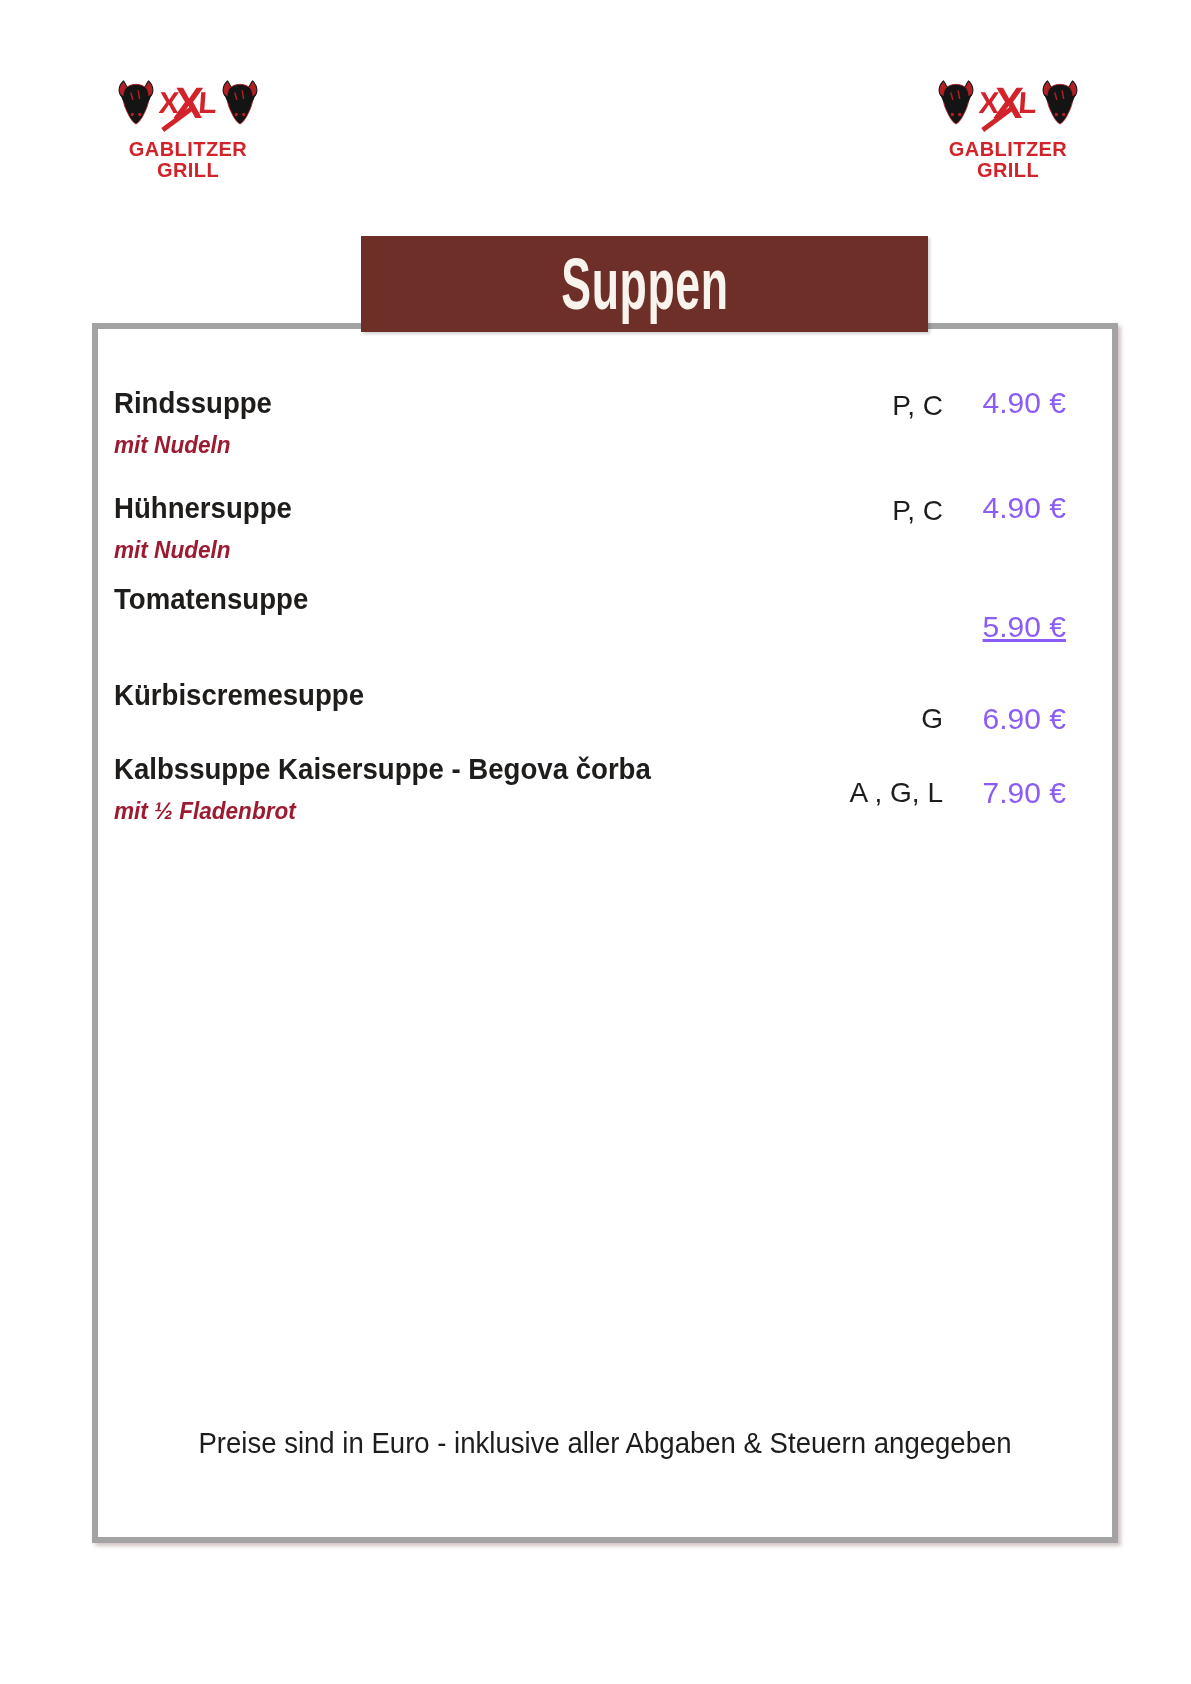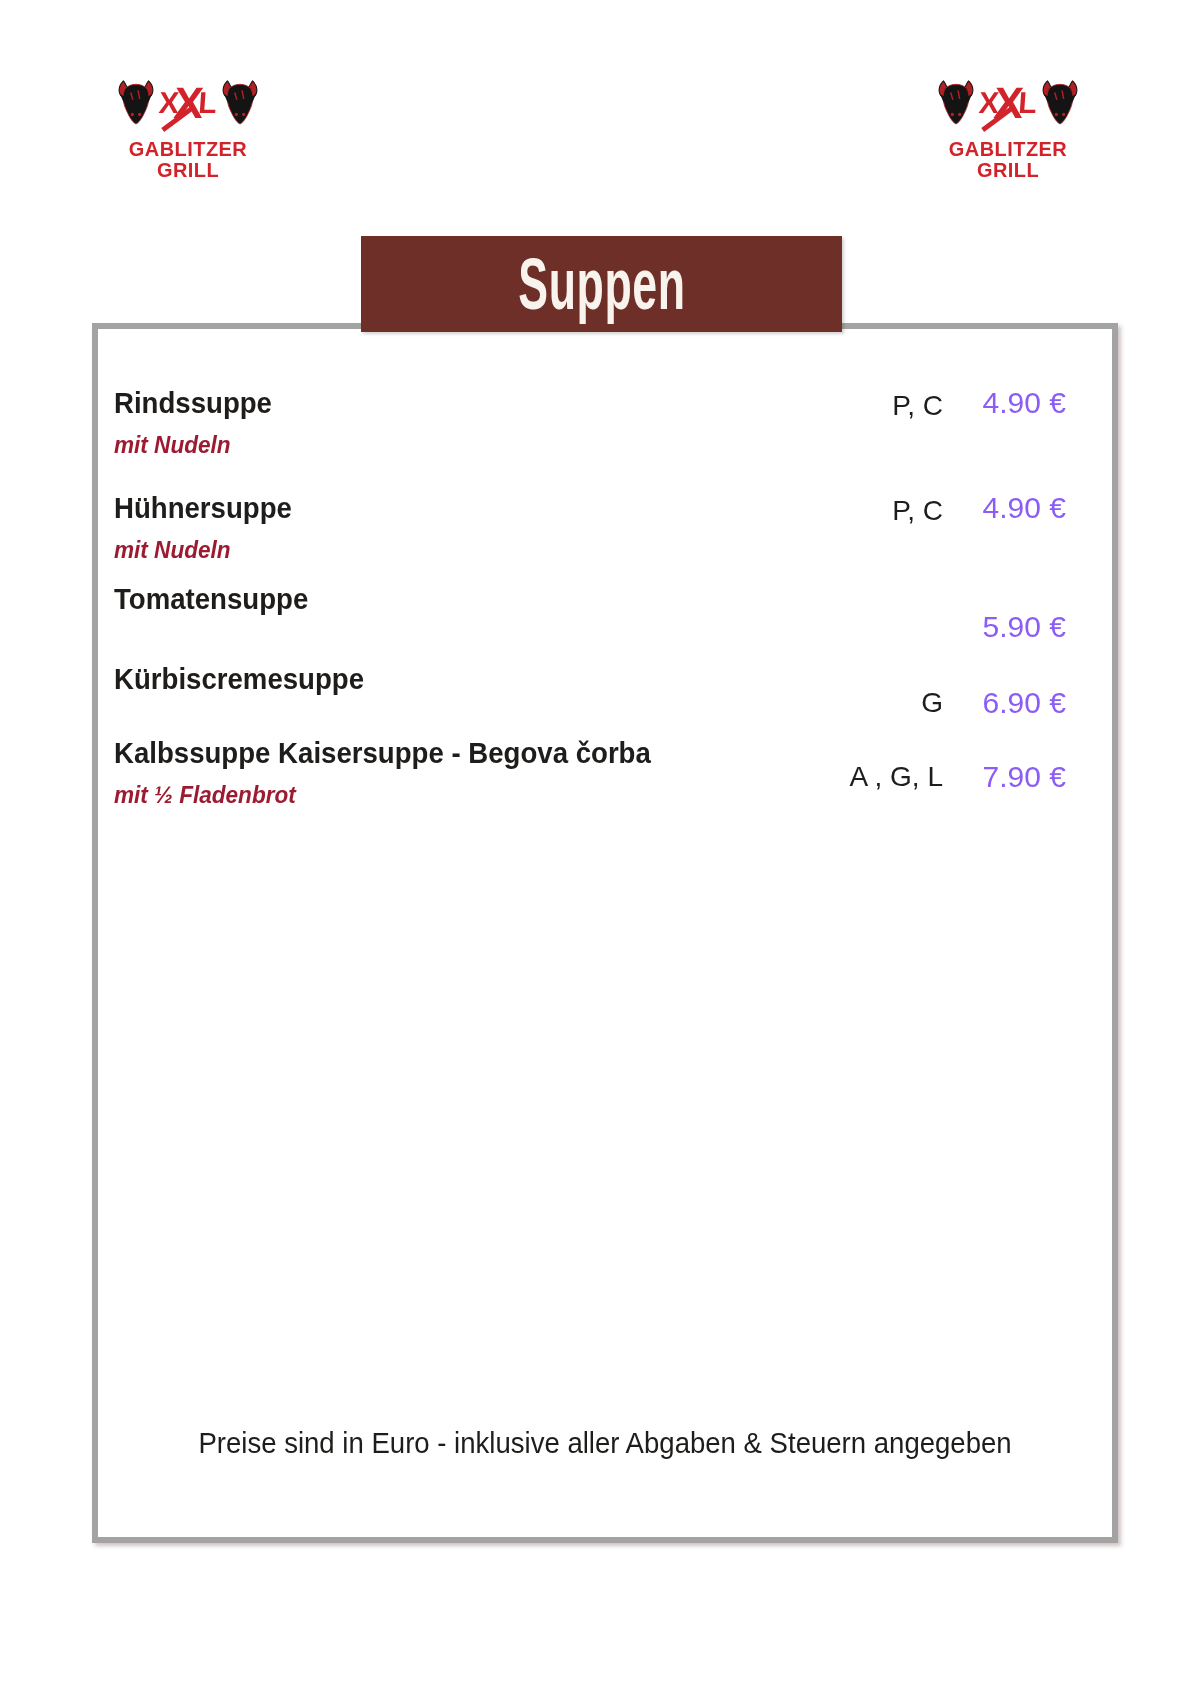--- a/index.html
+++ b/index.html
@@ -64,21 +64,21 @@
     letter-spacing: 0.5px;
     transform: scaleX(0.95);
     margin-top: 4px;
   }
 
   
   .title-bar {
     position: absolute;
     left: 361px;
     top: 236px;
-    width: 481px;
+    width: 567px;
     height: 96px;
     background: #6e2f28;
     z-index: 3;
     display: flex;
     align-items: center;
     justify-content: center;
     box-shadow: 2px 2px 3px rgba(0,0,0,0.18);
   }
   .title-bar .title-text {
     color: #f8f3ec;
@@ -147,24 +147,24 @@
     font-size: 30px;
     text-align: right;
     line-height: 1.2;
     white-space: nowrap;
   }
 
   
   .row-1 { margin-top: 0; }
   .row-2 { margin-top: 30px; }
   .row-3 { margin-top: 16px; }
-  .row-4 { margin-top: 16px; }
+  .row-4 { margin-top: 32px; }
   .row-5 { margin-top: 14px; }
 
-  .row-3 .item-allergens, .row-3 .item-price { padding-top: 28px; }
+  .row-3 .item-allergens, .row-3 .item-price { padding-top: 28px; text-decoration: underline; }
   .row-4 .item-allergens, .row-4 .item-price { padding-top: 24px; }
   .row-5 .item-allergens, .row-5 .item-price { padding-top: 24px; }
 
   
   .footer-note {
     position: absolute;
     left: 0;
     top: 1098px;
     width: 100%;
     text-align: center;

